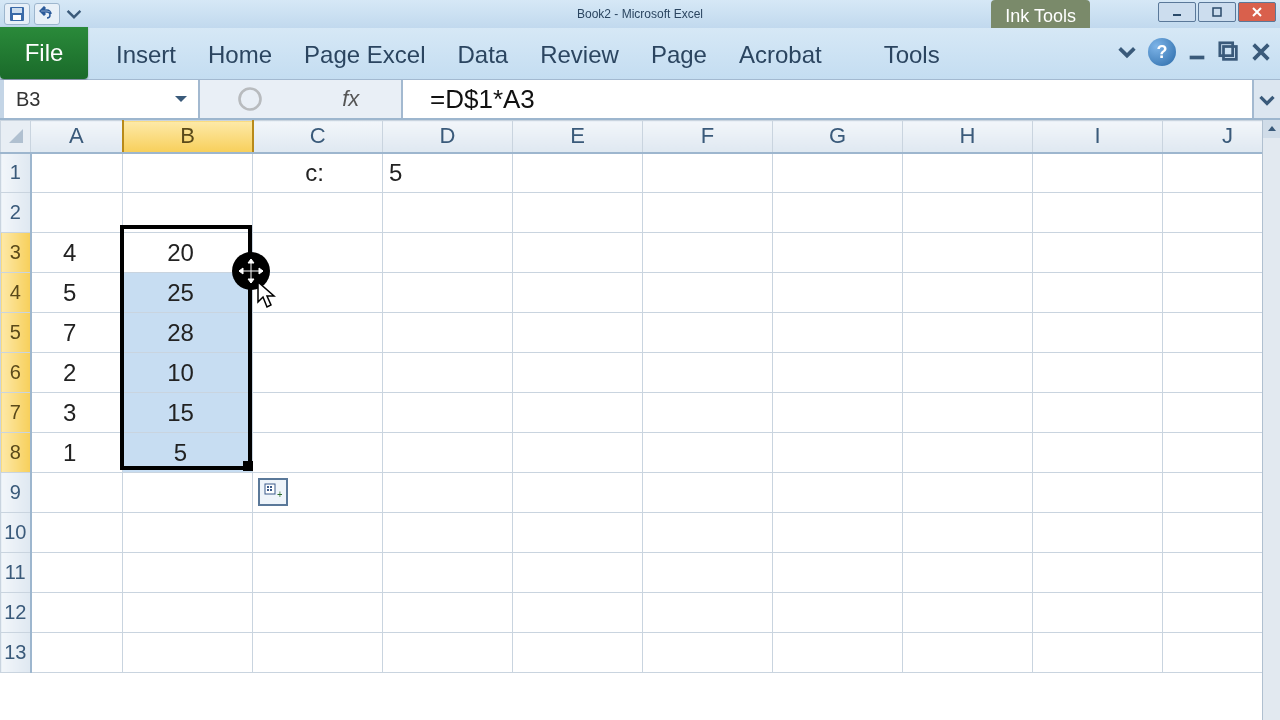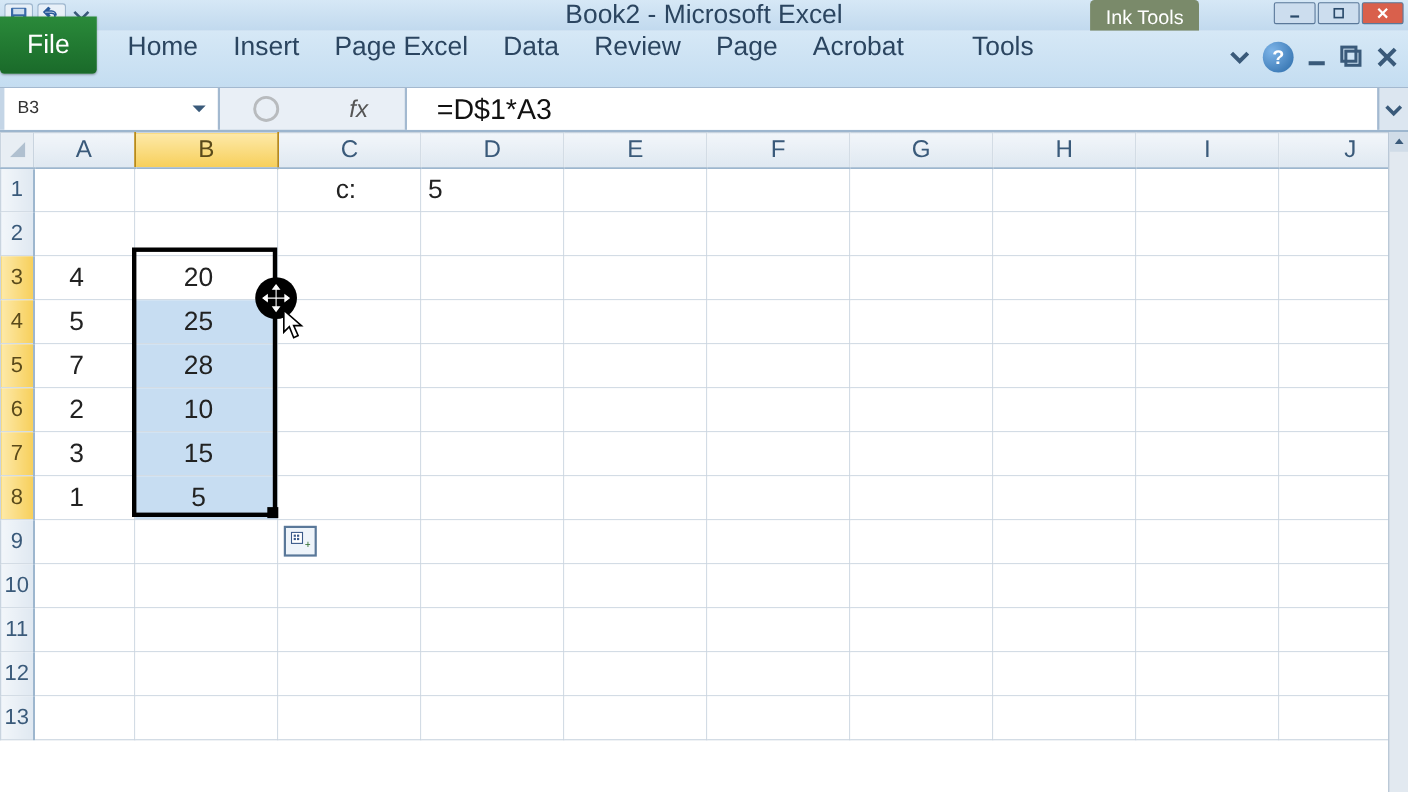--- a/index.html
+++ b/index.html
@@ -38,21 +38,21 @@
     display: inline-flex;
     align-items: center;
     justify-content: center;
     margin-left: 2px;
   }
   .doc-title {
     position: absolute;
     left: 50%;
     transform: translateX(-50%);
     color: #2b4560;
-    font-size: 24px;
+    font-size: 12px;
     font-weight: 400;
   }
   .ink-tools-tab {
     position: absolute;
     right: 190px;
     top: 0;
     height: 28px;
     padding: 4px 14px 0 14px;
     background: #7a8a6a;
     color: #fff;
@@ -79,21 +79,21 @@
   }
   .window-btn.close { background: #d9604c; }
   .window-btn svg { width: 12px; height: 12px; }
 
   
   .ribbon-row {
     height: 52px;
     background: linear-gradient(to bottom, #d6e8f6, #c4ddf1);
     display: flex;
     align-items: flex-end;
-    padding: 0 8px 12px 0;
+    padding: 0 8px 0 0;
     border-bottom: 1px solid #a3b9d0;
     position: relative;
   }
   .file-tab {
     width: 88px;
     height: 52px;
     background: linear-gradient(to bottom, #2a8a3a, #1a6a2a);
     color: #fff;
     font-size: 24px;
     display: flex;
@@ -144,36 +144,36 @@
     align-items: stretch;
   }
   .name-box {
     width: 200px;
     border-right: 2px solid #a3b9d0;
     display: flex;
     align-items: center;
     justify-content: space-between;
     padding: 0 8px 0 16px;
     background: #fff;
-    font-size: 16px;
+    font-size: 20px;
     color: #333;
     position: relative;
   }
   .name-box::before {
     content: "";
     position: absolute;
     left: 0; top: 0; bottom: 0;
     width: 4px;
     background: #c4d5e6;
   }
   .name-box-dd {
     width: 18px; height: 18px;
   }
   .fn-buttons {
-    width: 170px;
+    width: 203px;
     display: flex;
     align-items: center;
     justify-content: space-around;
     border-right: 2px solid #a3b9d0;
   }
   .fn-btn {
     width: 28px; height: 28px;
     display: flex;
     align-items: center;
     justify-content: center;
@@ -373,22 +373,22 @@
     <div class="window-btn close">
       <svg viewBox="0 0 12 12">
           <path d="M2 2l8 8M10 2l-8 8" stroke="#fff" stroke-width="2"></path>
         </svg>
     </div>
   </div>
 </div>
 
 <div class="ribbon-row">
   <div class="file-tab">File</div>
+  <div class="ribbon-tab">Insert</div>
   <div class="ribbon-tab">Home</div>
-  <div class="ribbon-tab">Insert</div>
   <div class="ribbon-tab">Page Excel</div>
   <div class="ribbon-tab">Data</div>
   <div class="ribbon-tab">Review</div>
   <div class="ribbon-tab">Page</div>
   <div class="ribbon-tab">Acrobat</div>
   <div class="ribbon-tab" style="margin-left:30px">Tools</div>
   <div class="ribbon-right">
     <div class="ctrl-icon">
       <svg viewBox="0 0 12 12">
           <path d="M2 4l4 4 4-4" fill="none" stroke="#3a5a7a" stroke-width="2"></path>

